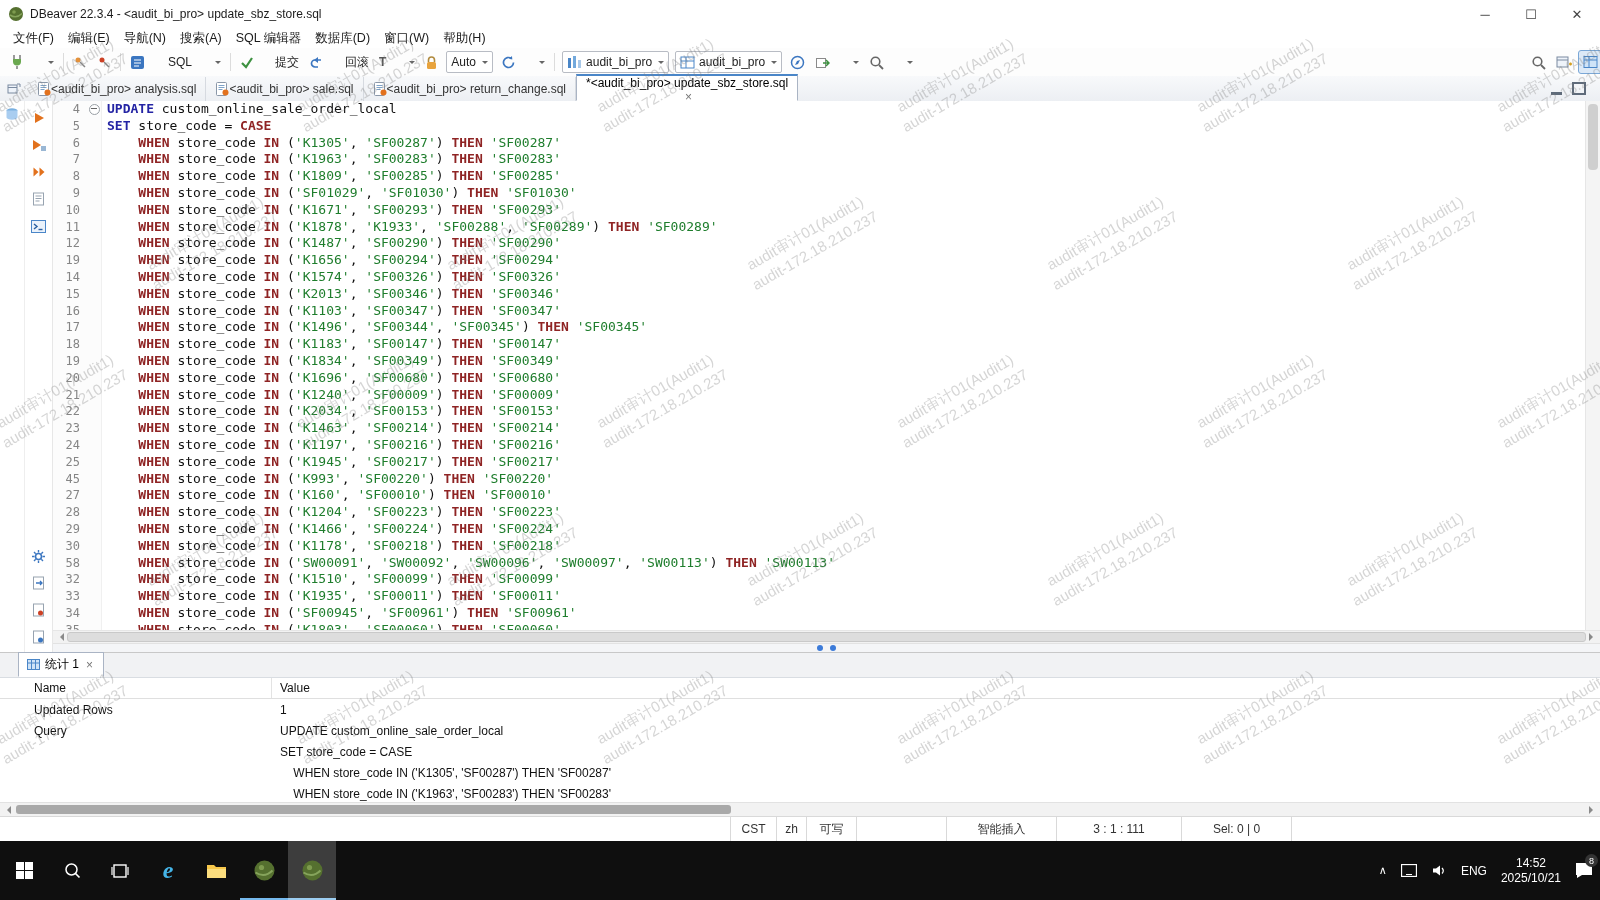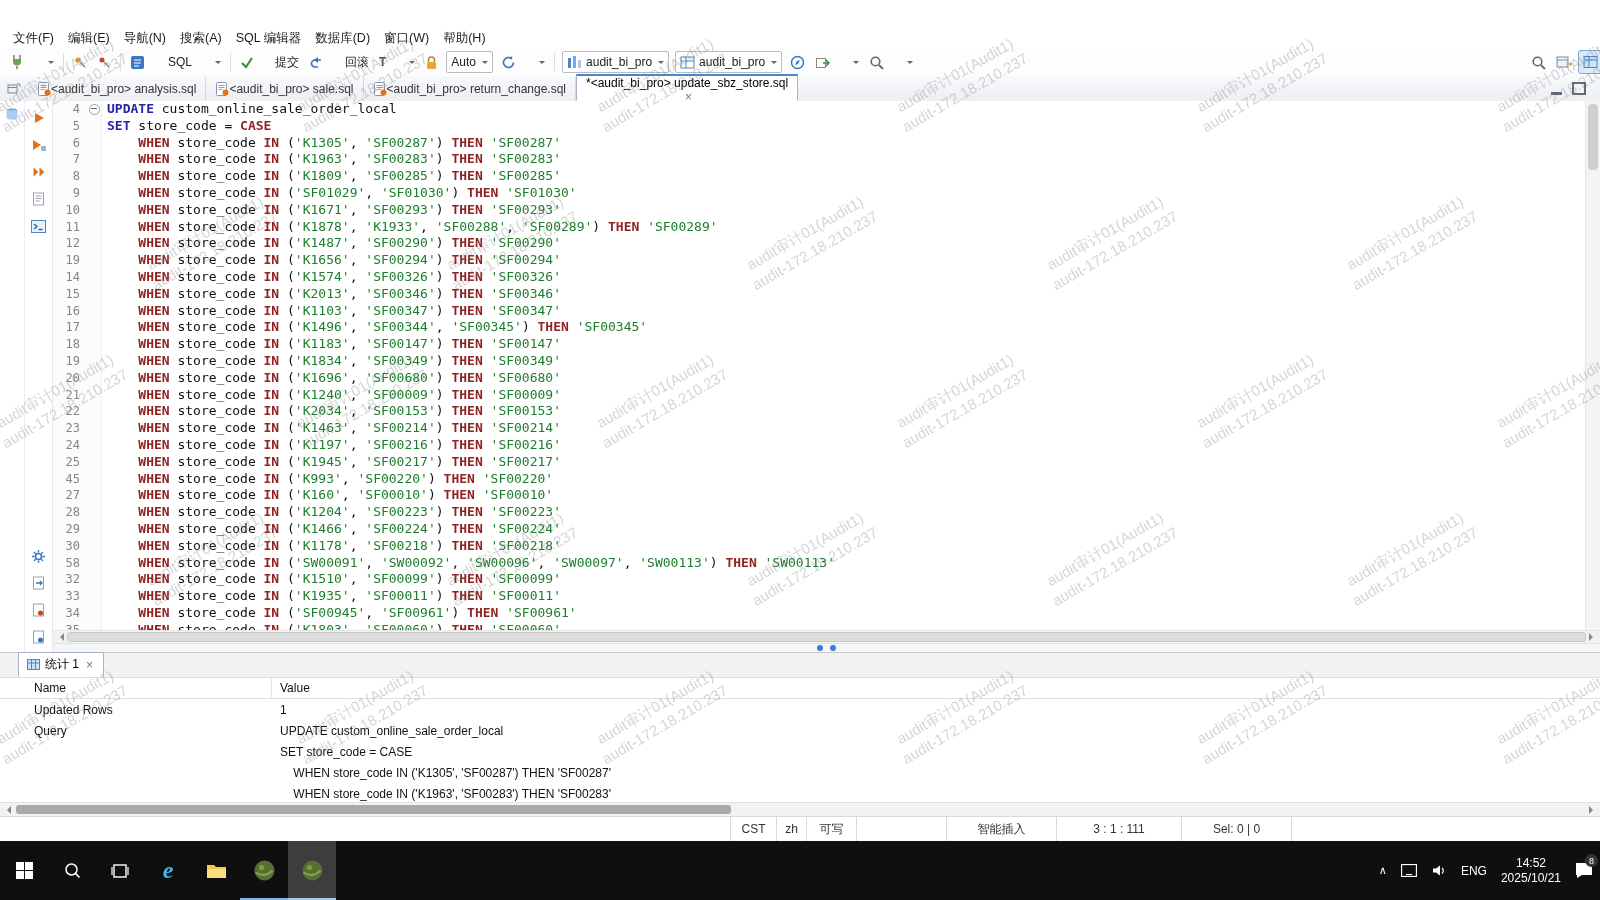--- a/index.html
+++ b/index.html
@@ -118,20 +118,35 @@
   
   #watermark-layer{position:absolute;left:0;top:0;width:1600px;height:841px;pointer-events:none;z-index:40;overflow:hidden;}
   .wm{position:absolute;width:240px;transform:rotate(-30deg);color:rgba(128,128,128,0.33);
     font-size:15px;line-height:20px;text-align:center;white-space:nowrap;}
 </style>
 </head>
 <body>
 
 <div id="app">
 
+  <div id="titlebar">
+    <span id="app-logo">
+      <svg width="16" height="16" viewBox="0 0 16 16">
+          <circle cx="8" cy="8" r="7" fill="#55702f"></circle>
+          <path d="M2 9c4 2.5 8 2.5 12-1.5" stroke="#86a45c" stroke-width="1.6" fill="none"></path>
+          <circle cx="6" cy="6" r="1.8" fill="#7e9b4f"></circle>
+        </svg>
+    </span>
+    <span id="title-text">DBeaver 22.3.4 - &lt;audit_bi_pro&gt; update_sbz_store.sql</span>
+    <div id="win-controls">
+      <div class="winbtn">─</div>
+      <div class="winbtn">☐</div>
+      <div class="winbtn">✕</div>
+    </div>
+  </div>
 
   <div id="menubar">
       <div class="menu-item">文件(F)</div>
       <div class="menu-item">编辑(E)</div>
       <div class="menu-item">导航(N)</div>
       <div class="menu-item">搜索(A)</div>
       <div class="menu-item">SQL 编辑器</div>
       <div class="menu-item">数据库(D)</div>
       <div class="menu-item">窗口(W)</div>
       <div class="menu-item">帮助(H)</div>

